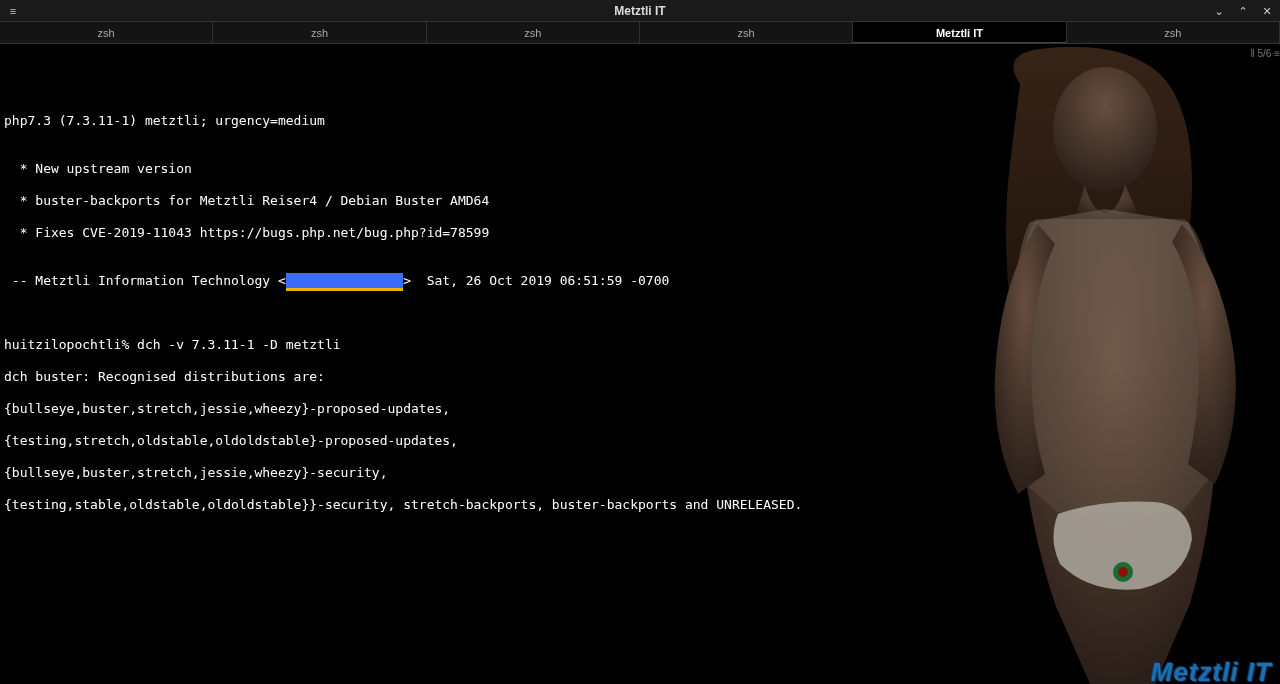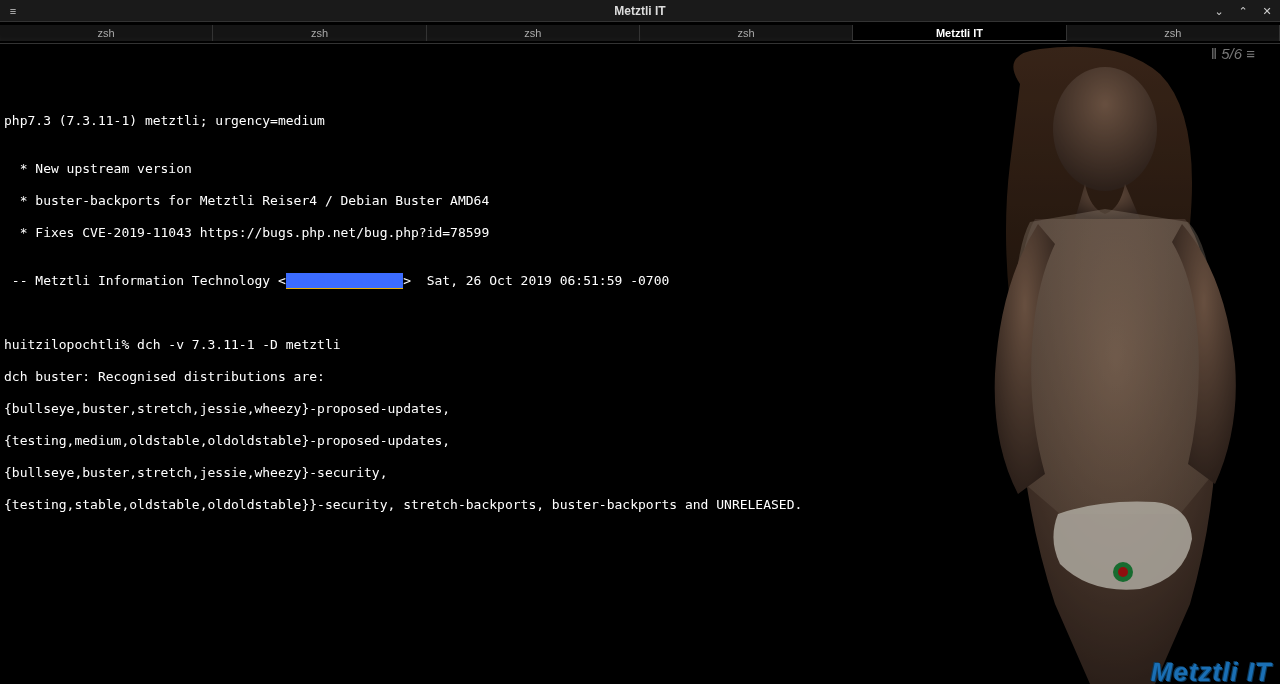--- a/index.html
+++ b/index.html
@@ -52,21 +52,20 @@
       color: #ccc;
       font-family: sans-serif;
       font-size: 11px;
       cursor: pointer;
     }
     .tabs {
       height: 22px;
       background: #000;
       display: flex;
       border-bottom: 1px solid #333;
-      align-items: center;
     }
     .tab {
       flex: 1;
       display: flex;
       align-items: center;
       justify-content: center;
       background: #141414;
       border-right: 1px solid #333;
       font-family: sans-serif;
       font-size: 11px;
@@ -75,26 +74,25 @@
       box-shadow: inset 0 -4px 6px -3px rgba(255,255,255,0.04);
     }
     .tab.active {
       background: #000;
       color: #fff;
       font-weight: bold;
       box-shadow: inset 0 -1px 0 #444;
     }
     .tab-status {
       position: absolute;
-      right: 25px;
+      right: 0;
       top: 46px;
-      font-size: 15px;
+      font-size: 10px;
       color: #777;
       font-family: sans-serif;
-      font-style: italic;
     }
     .terminal {
       padding: 21px 4px;
       white-space: pre;
       position: relative;
       height: calc(684px - 44px);
       overflow: hidden;
     }
     .bg-woman {
       position: absolute;
@@ -102,21 +100,21 @@
       top: 44px;
       width: 350px;
       height: 640px;
       opacity: 0.75;
       z-index: 0;
       pointer-events: none;
     }
     .term-text { position: relative; z-index: 1; }
     .redacted-email {
       color: #3c6cff;
-      border-bottom: 1px solid #eab308;
+      border-bottom: 3px solid #eab308;
       background: #3c6cff;
     }
     .watermark {
       position: absolute;
       right: 8px;
       bottom: 4px;
       font-family: sans-serif;
       font-size: 26px;
       font-weight: bold;
       font-style: italic;
@@ -186,21 +184,21 @@
 <span class="line">  * New upstream version</span>
 <span class="line">  * buster-backports for Metztli Reiser4 / Debian Buster AMD64</span>
 <span class="line">  * Fixes CVE-2019-11043 https://bugs.php.net/bug.php?id=78599</span>
 <span class="line"></span>
 <span class="line"><span> -- Metztli Information Technology &lt;</span><span class="redacted-email">jxxx@xxxxxxx.xx</span><span>&gt;  Sat, 26 Oct 2019 06:51:59 -0700</span></span>
 <span class="line"></span>
 <span class="line"></span>
 <span class="line">huitzilopochtli% dch -v 7.3.11-1 -D metztli</span>
 <span class="line">dch buster: Recognised distributions are:</span>
 <span class="line">{bullseye,buster,stretch,jessie,wheezy}-proposed-updates,</span>
-<span class="line">{testing,medium,oldstable,oldoldstable}-proposed-updates,</span>
+<span class="line">{testing,stretch,oldstable,oldoldstable}-proposed-updates,</span>
 <span class="line">{bullseye,buster,stretch,jessie,wheezy}-security,</span>
 <span class="line">{testing,stable,oldstable,oldoldstable}}-security, stretch-backports, buster-backports and UNRELEASED.</span>
 <span class="line"></span>
 
 
 
 
 
 
 

